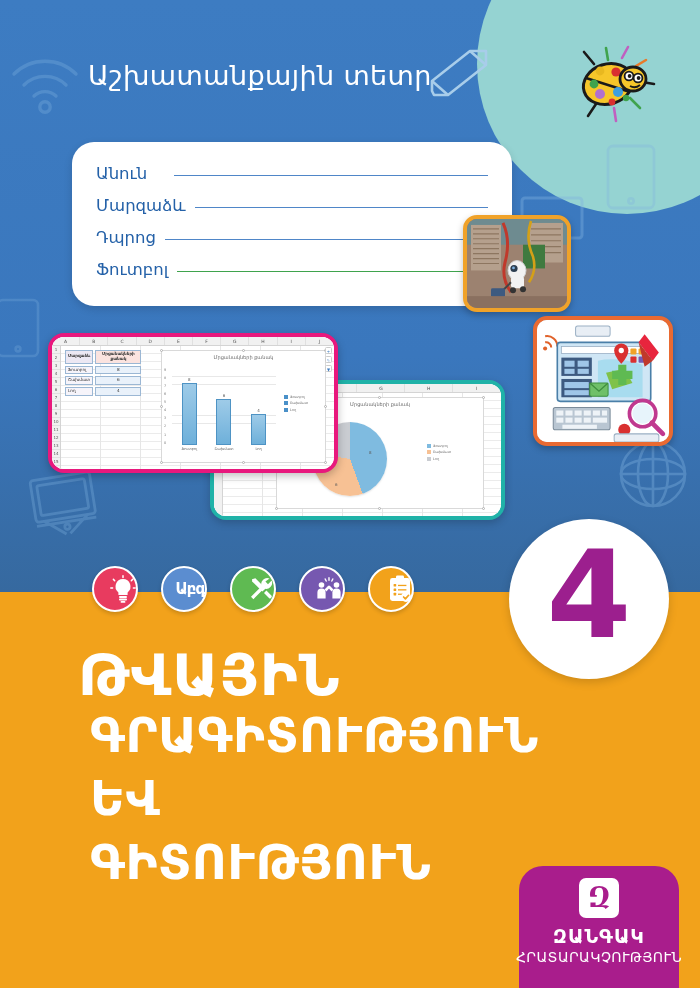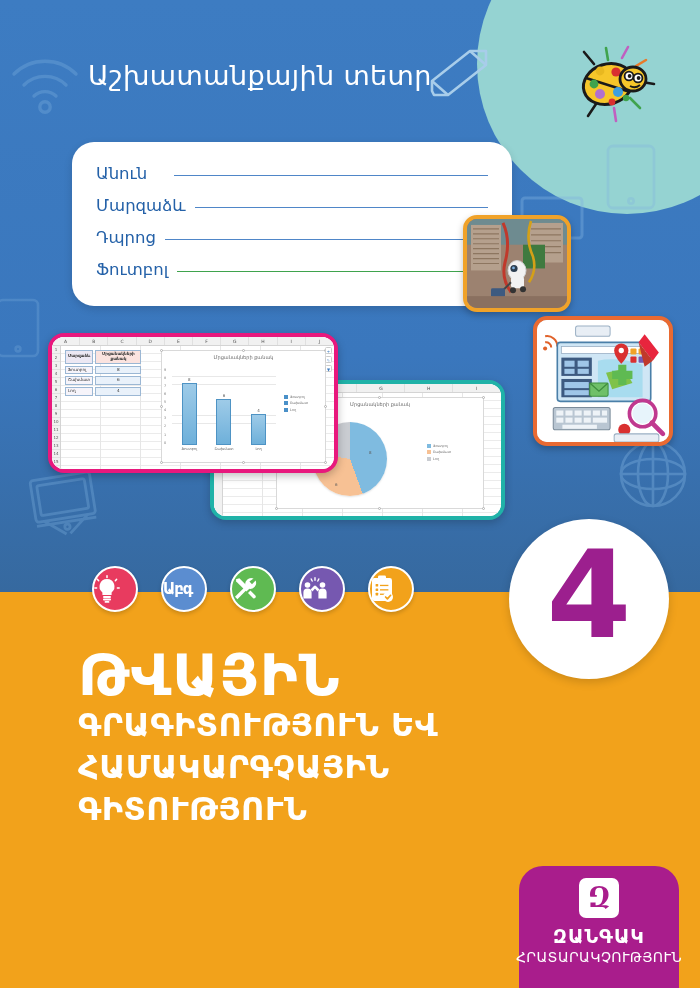--- a/index.html
+++ b/index.html
@@ -194,21 +194,21 @@
     width:7px; height:7px; margin-bottom:2px; border-radius:1.5px;
     background:#fff; border:.6px solid #ccc; font-size:4px;
     color:#3b7ac0; text-align:center; line-height:7px;
   }
 
   
   .icon-row { position:absolute; left:92px; top:566px; display:flex; gap:23px; }
   .ic {
     width:46px; height:46px; border-radius:50%;
     border:2.5px solid #ffffff;
-    display:flex; align-items:center; justify-content:flex-start;
+    display:flex; align-items:center; justify-content:flex-end;
     box-shadow:0 2px 4px rgba(0,0,0,.18);
   }
   .ic-txt { color:#fff; font-size:15px; font-weight:bold; letter-spacing:-1px;
             font-family:"DejaVu Sans", sans-serif; }
 
   
   .grade {
     position:absolute; left:509px; top:519px;
     width:160px; height:160px; border-radius:50%;
     background:#ffffff;
@@ -221,22 +221,22 @@
     transform:translateY(-4px);
   }
 
   
   .main-title { position:absolute; left:78px; top:648px; width:470px; }
   .mt1 {
     font-size:57px; line-height:.98; color:#ffffff; font-weight:bold;
     letter-spacing:1px; font-family:"DejaVu Sans", sans-serif;
   }
   .mt2, .mt3, .mt4 {
-    font-size:32px; line-height:1.32; color:#ffffff; font-weight:bold;
-    letter-spacing:.5px; font-family:"DejaVu Sans", sans-serif;
+    font-size:48px; line-height:1.32; color:#ffffff; font-weight:bold;
+    letter-spacing:.5px; font-family:"DejaVu Sans", sans-serif;margin-left:12px;
   }
 
   
   .publisher {
     position:absolute; left:519px; top:866px;
     width:160px; height:122px;
     background:#a91d8c;
     border-radius:24px 24px 0 0;
     display:flex; flex-direction:column; align-items:center;
     padding-top:12px;
@@ -703,21 +703,20 @@
     </div>
   </div>
 
   <div class="grade">
     <span>4</span>
   </div>
 
   <div class="main-title">
     <div class="mt1">ԹՎԱՅԻՆ</div>
     <div class="mt2">ԳՐԱԳԻՏՈՒԹՅՈՒՆ ԵՎ</div>
-    <div class="mt3">ՀԱՄԱԿԱՐԳՉԱՅԻՆ</div>
     <div class="mt4">ԳԻՏՈՒԹՅՈՒՆ</div>
   </div>
 
   <div class="publisher">
     <div class="pub-mark">
       <span>Զ</span>
     </div>
     <div class="pub-name">ԶԱՆԳԱԿ</div>
     <div class="pub-sub">ՀՐԱՏԱՐԱԿՉՈՒԹՅՈՒՆ</div>
   </div>

